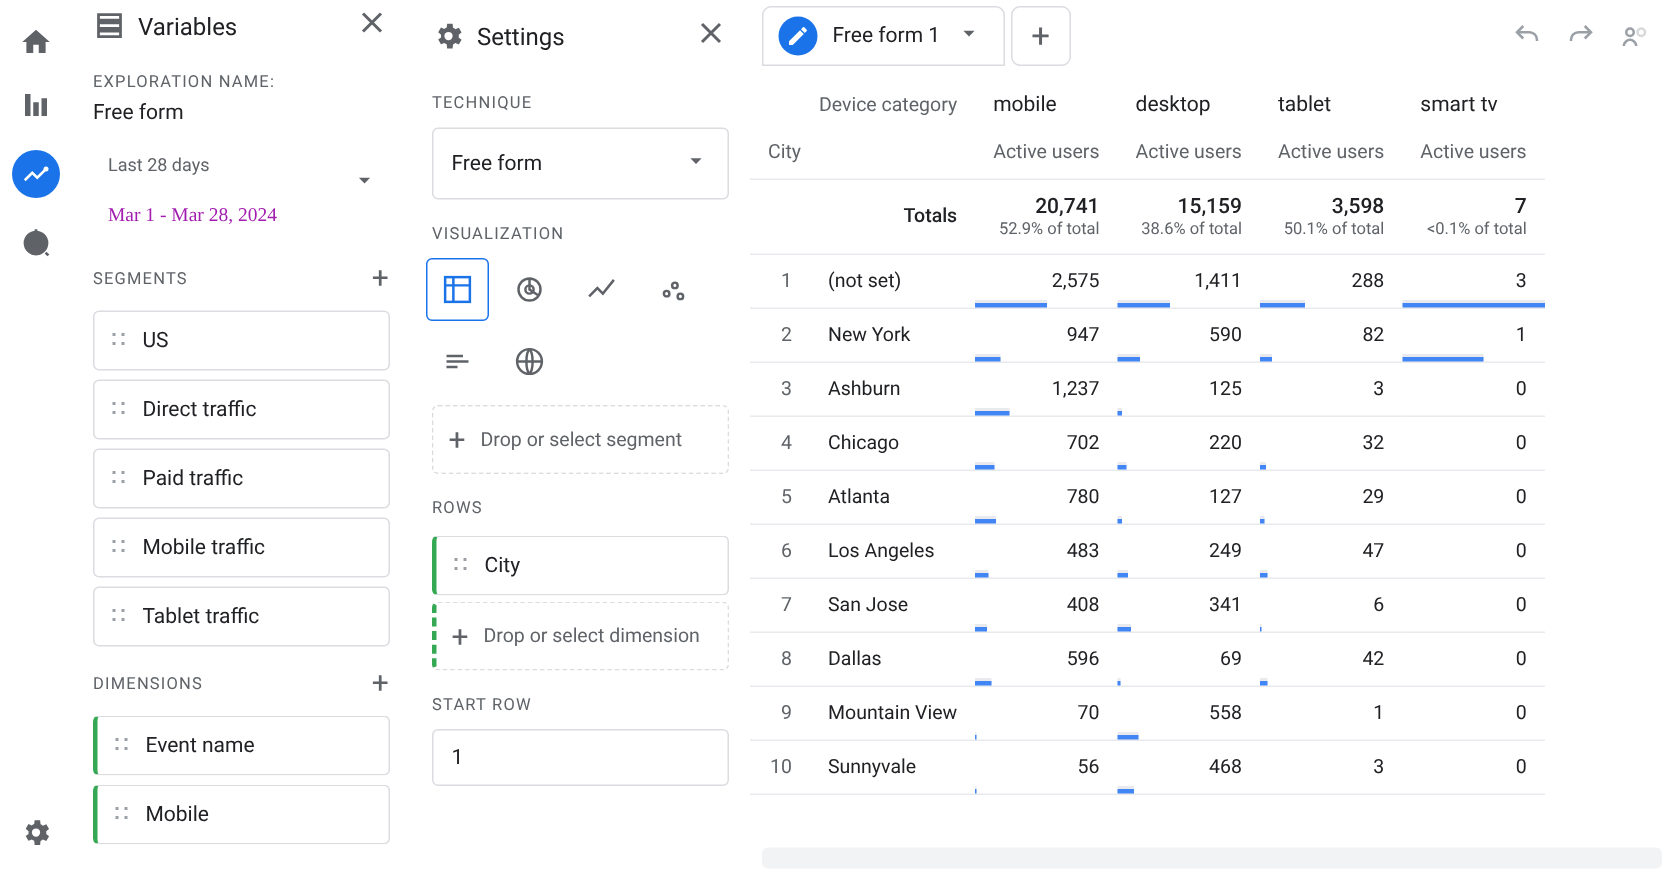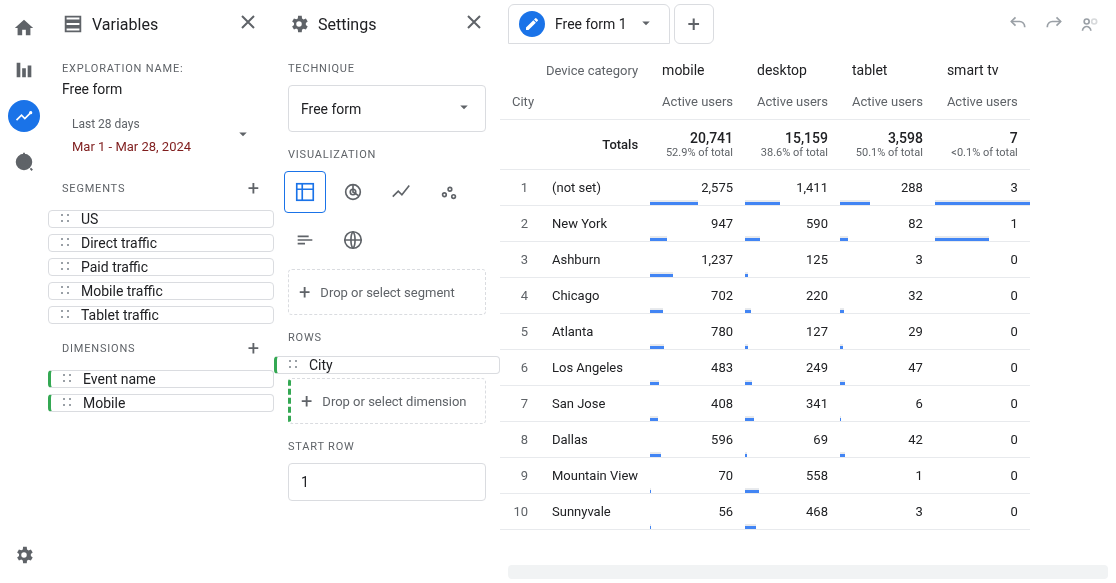--- a/index.html
+++ b/index.html
@@ -89,27 +89,27 @@
   .daterange {
     margin: 8px 14px 4px;
     padding: 6px 10px;
     font-size: 12px;
     color: #5f6368;
     display:flex;
     flex-direction:column;
     position:relative;
     cursor:pointer;
   }
-  .daterange .range { color:#7f1d1d; font-size:13px; margin-top:8px; }
+  .daterange .range { color:#a21caf; font-size:13px; margin-top:18px;font-family:Liberation Serif, serif; }
   .daterange .arrow { position:absolute; right:8px; top:14px; }
   .chip {
-    margin: 6px 0 0;
+    margin: 6px 14px 0;
     border: 1px solid #dadce0;
     border-radius: 4px;
-    padding: 0 10px;
+    padding: 11px 10px;
     font-size: 14px;
     display:flex;
     align-items:center;
     gap:10px;
     cursor: grab;
   }
   .chip.dim { border-left: 3px solid #34a853; }
   .grip {
     width: 12px; height: 14px;
     display:inline-block;

